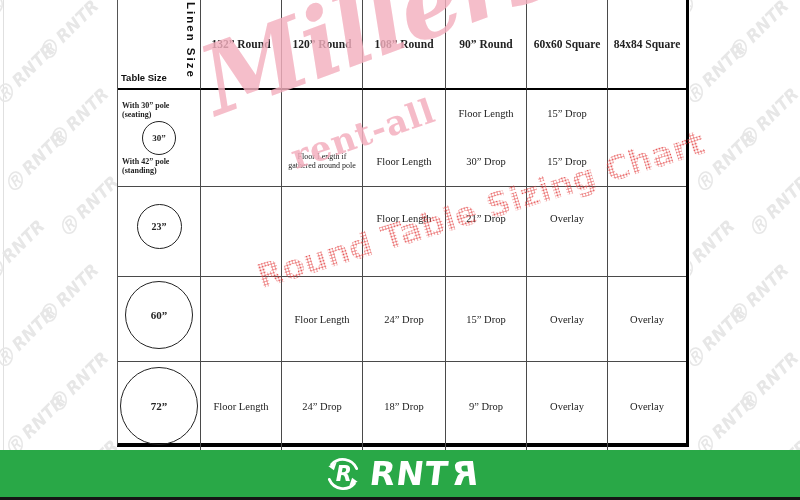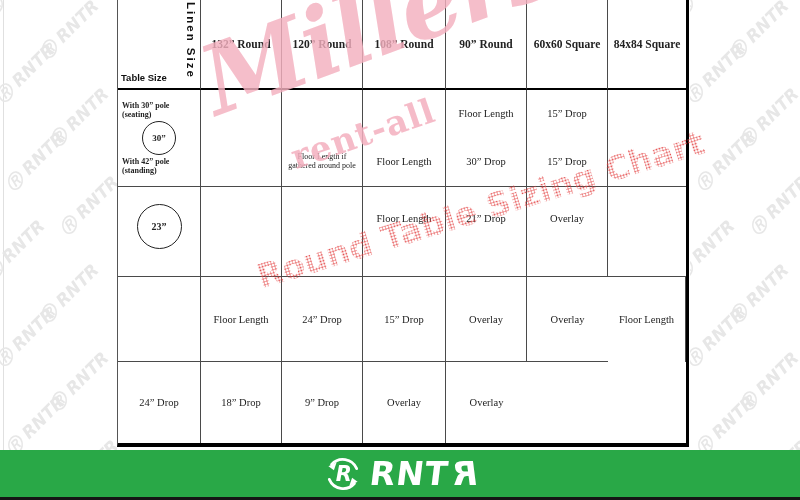--- a/index.html
+++ b/index.html
@@ -151,27 +151,33 @@
       <div class="c sizecell">
         <span class="circle" style="width:43px;height:43px;font-size:10px;margin-top:-8px;">23”</span>
       </div>
       <div class="c toppad"></div>
       <div class="c toppad"></div>
       <div class="c toppad">Floor Length</div>
       <div class="c toppad">21” Drop</div>
       <div class="c toppad">Overlay</div>
       <div class="c toppad lastcol"></div>
 
+      <div class="c sizecell">
+        <span class="circle" style="width:66px;height:66px;font-size:11px;margin-top:-6px;">60”</span>
+      </div>
       <div class="c"></div>
       <div class="c">Floor Length</div>
       <div class="c">24” Drop</div>
       <div class="c">15” Drop</div>
       <div class="c">Overlay</div>
       <div class="c lastcol">Overlay</div>
 
+      <div class="c sizecell lastrow">
+        <span class="circle" style="width:76px;height:76px;font-size:11px;">72”</span>
+      </div>
       <div class="c lastrow">Floor Length</div>
       <div class="c lastrow">24” Drop</div>
       <div class="c lastrow">18” Drop</div>
       <div class="c lastrow">9” Drop</div>
       <div class="c lastrow">Overlay</div>
       <div class="c lastrow lastcol">Overlay</div>
     </div>
   </div>
 
   <div class="overlay millers">Millers</div>

